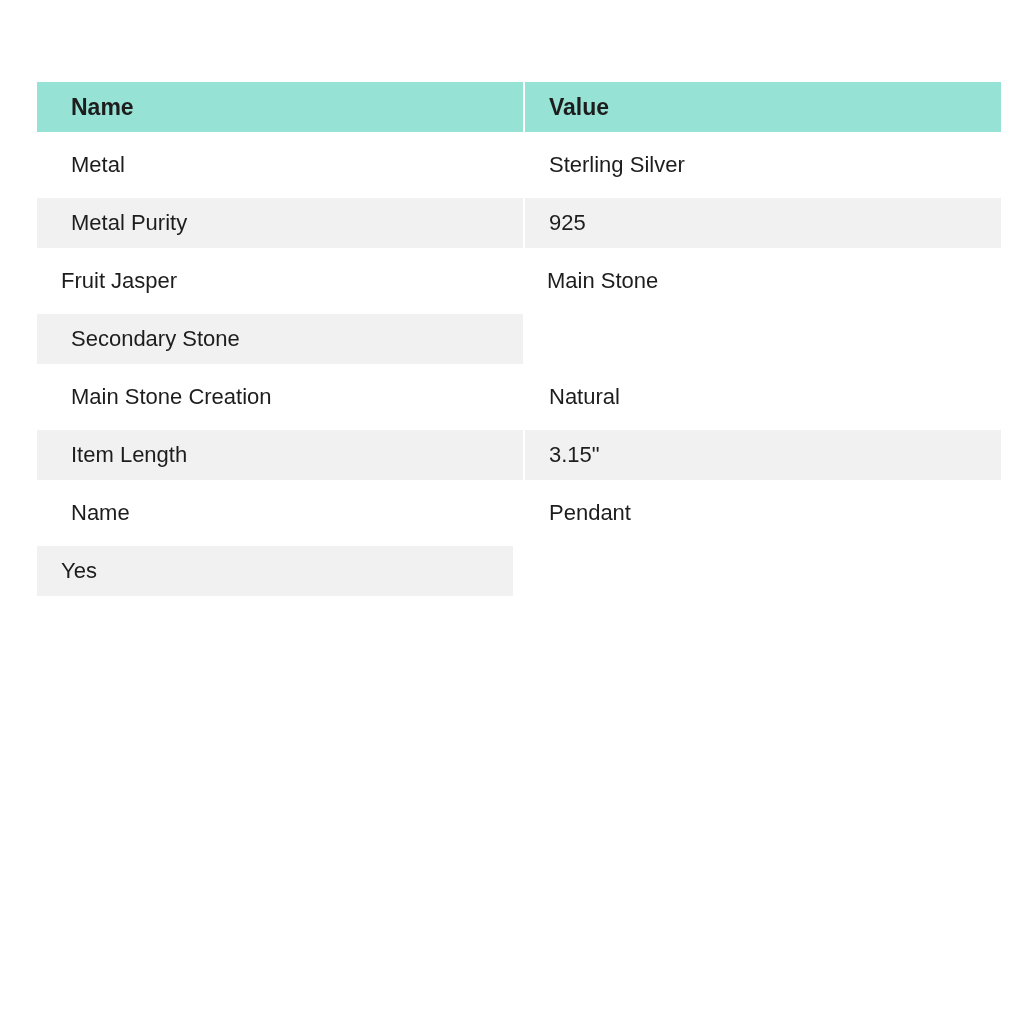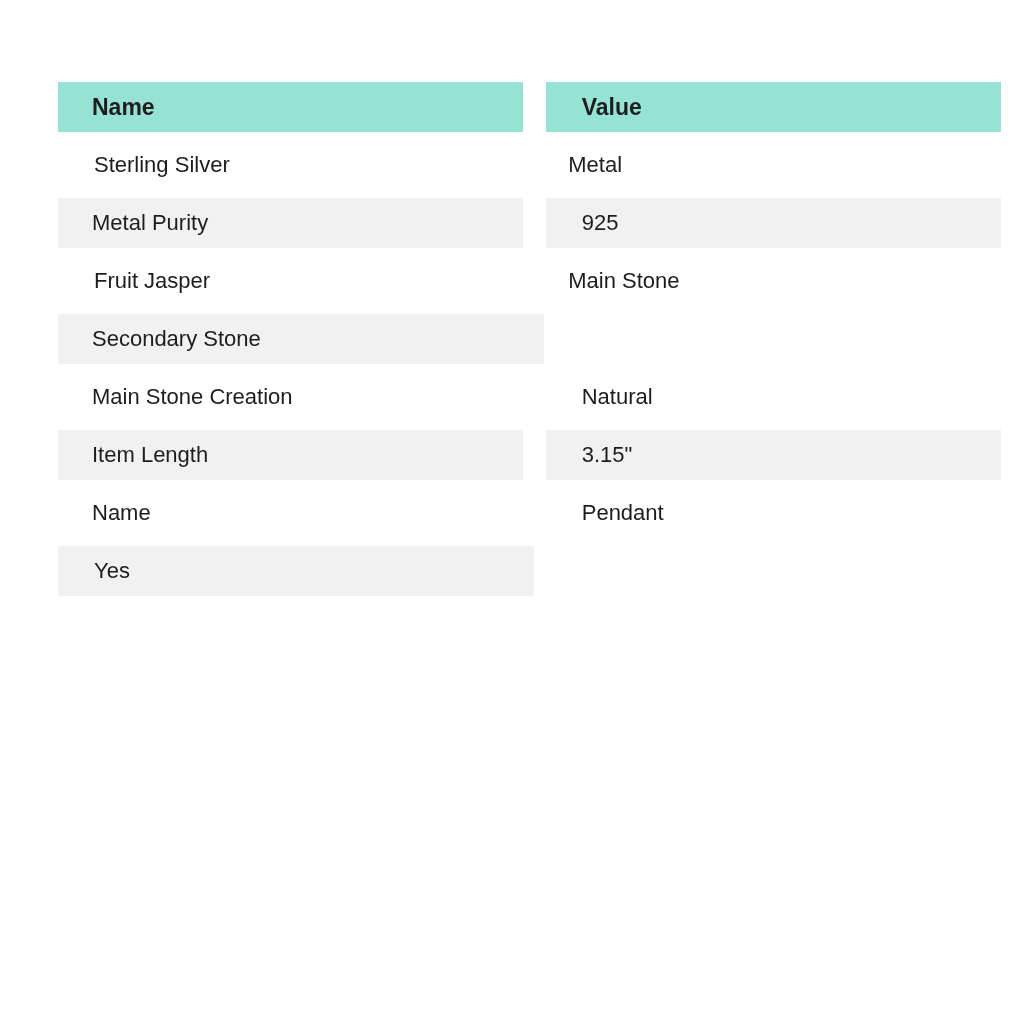--- a/index.html
+++ b/index.html
@@ -33,30 +33,29 @@
     display: flex;
     height: 50px;
     margin-bottom: 8px;
   }
   .cell {
     display: flex;
     align-items: center;
     height: 100%;
     overflow: hidden;
     white-space: nowrap;
-    margin-left: 21px;
   }
   .cell-name {
     width: 486px;
     padding-left: 34px;
     margin-right: 2px; 
   }
   .cell-value {
     width: 476px;
-    padding-left: 36px;
+    padding-left: 24px;
   }
   .row.header .cell {
     background: var(--header-bg);
     font-size: 23px;
     font-weight: 700;
   }
   .row.body-row .cell {
     font-size: 22px;
     font-weight: 400;
   }
@@ -71,25 +70,25 @@
   <div class="row header">
     <div class="cell cell-name">
       <span>Name</span>
     </div>
     <div class="cell cell-value">
       <span>Value</span>
     </div>
   </div>
   <div>
   <div class="row body-row">
+    <div class="cell cell-name">
+      <span>Metal</span>
+    </div>
     <div class="cell cell-value">
       <span>Sterling Silver</span>
-    </div>
-    <div class="cell cell-name">
-      <span>Metal</span>
     </div>
   </div>
 
   <div class="row body-row stripe">
     <div class="cell cell-name">
       <span>Metal Purity</span>
     </div>
     <div class="cell cell-value">
       <span>925</span>
     </div>

